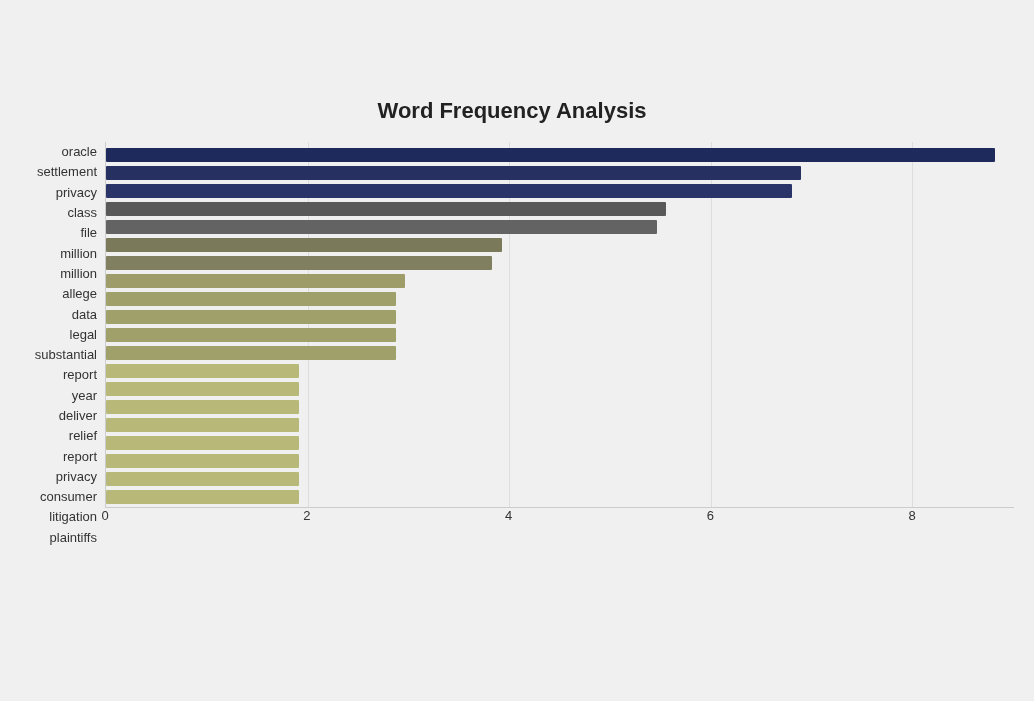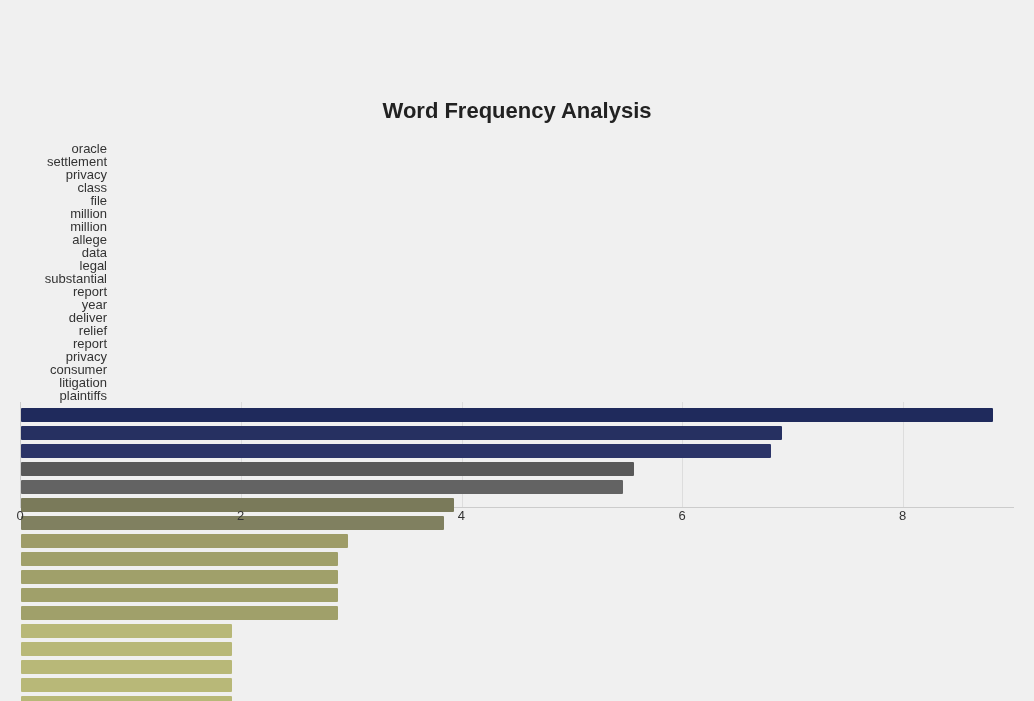--- a/index.html
+++ b/index.html
@@ -9,33 +9,32 @@
       width: 1034px;
       height: 701px;
       display: flex;
       align-items: center;
       justify-content: center;
     }
     .chart-container {
       background: #f0f0f0;
       width: 1034px;
       height: 546px;
-      padding: 20px 20px 60px 20px;
+      padding: 20px 20px 60px 10px;
       position: relative;
     }
     .chart-title {
       text-align: center;
       font-size: 22px;
       font-weight: bold;
       color: #222;
       margin-bottom: 18px;
     }
     .chart-area {
       display: flex;
-      flex-direction: column;
       width: 100%;
       height: calc(100% - 60px);
     }
     .y-axis {
       display: flex;
       flex-direction: column;
       justify-content: space-around;
       width: 95px;
       padding-right: 8px;
       align-items: flex-end;

